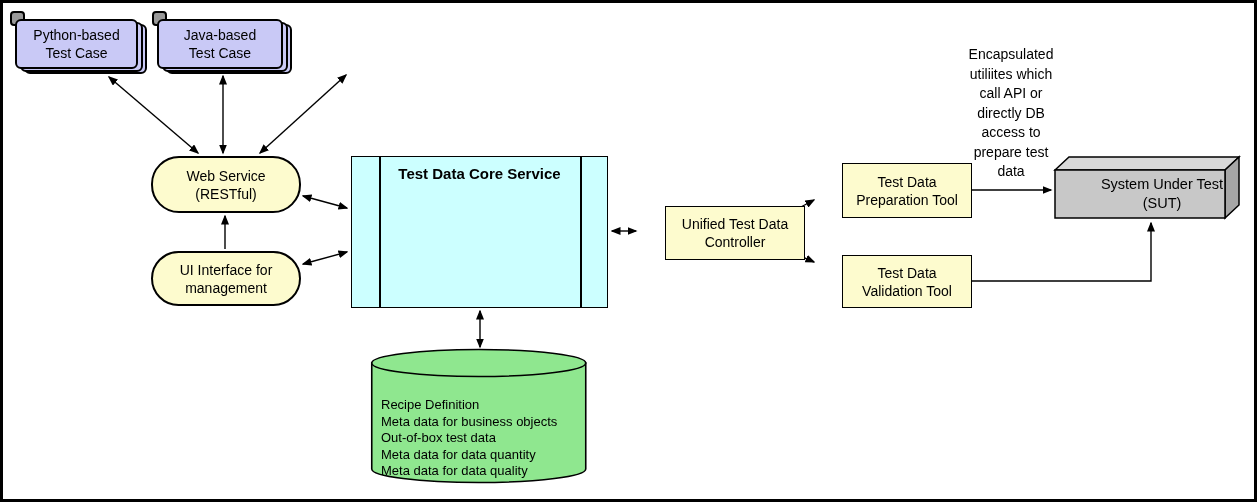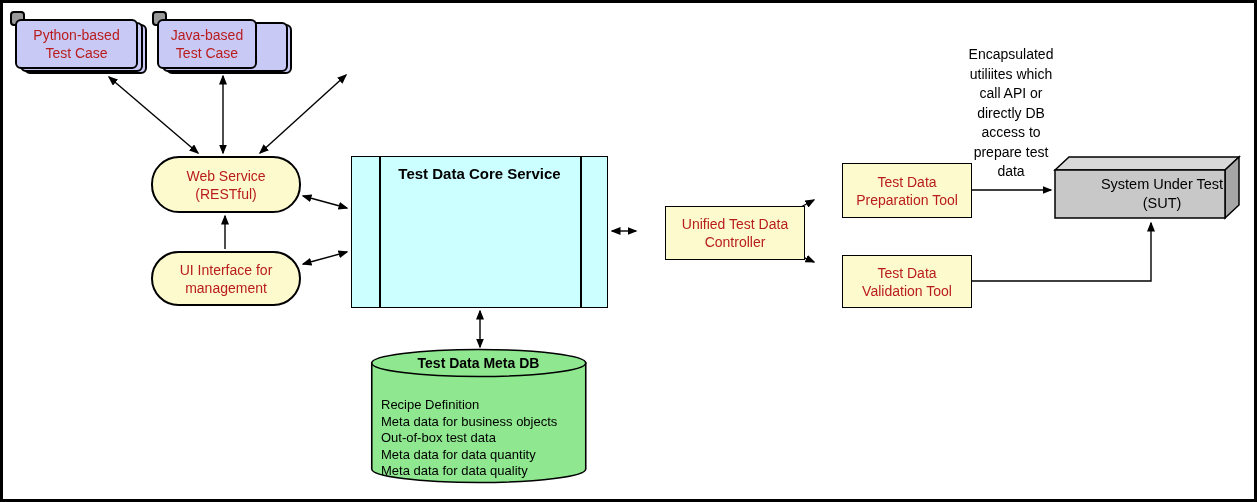--- a/index.html
+++ b/index.html
@@ -18,21 +18,21 @@
 
   
   .node-label {
     display: flex;
     align-items: center;
     justify-content: center;
     text-align: center;
     white-space: pre-line;
     font-size: 14px;
     line-height: 18px;
-    color: #b91c1c;
+    color: #000000;
     width: 100%;
     height: 100%;
   }
 
   
   .stack { position: absolute; }
   .stack .layer {
     position: absolute;
     background: #c9c9f6;
     border: 2px solid #000;
@@ -192,21 +192,21 @@
     <div class="front" style="left:5px; top:8px; width:123px; height:50px;">
       <div class="node-label">Python-based
 Test Case</div>
     </div>
   </div>
 
   <div class="stack" style="left:149px; top:8px; width:146px; height:66px;">
     <div class="shadow-corner" style="left:0;top:0;"></div>
     <div class="layer" style="left:14px; top:13px; width:126px; height:50px;"></div>
     <div class="layer" style="left:10px; top:11px; width:126px; height:50px;"></div>
-    <div class="front" style="left:5px; top:8px; width:100px; height:50px;">
+    <div class="front" style="left:5px; top:8px; width:126px; height:50px;">
       <div class="node-label">Java-based
 Test Case</div>
     </div>
   </div>
 
 
   <div class="capsule" style="left:148px; top:153px; width:150px; height:57px;">
     <div class="node-label">Web Service
 (RESTful)</div>
   </div>
@@ -233,21 +233,20 @@
   </div>
 
   <div class="ybox" style="left:815px; top:252px; width:130px; height:53px;">
     <div class="node-label">Test Data
 Validation Tool</div>
   </div>
 
   <div class="sut-label">System Under Test
 (SUT)</div>
 
-  <div class="db-title">Test Data Meta DB</div>
   <div class="db-items">Recipe Definition
 Meta data for business objects
 Out-of-box test data
 Meta data for data quantity
 Meta data for data quality</div>
 
   <div class="annotation">Encapsulated
 utiliites which
 call API or
 directly DB

